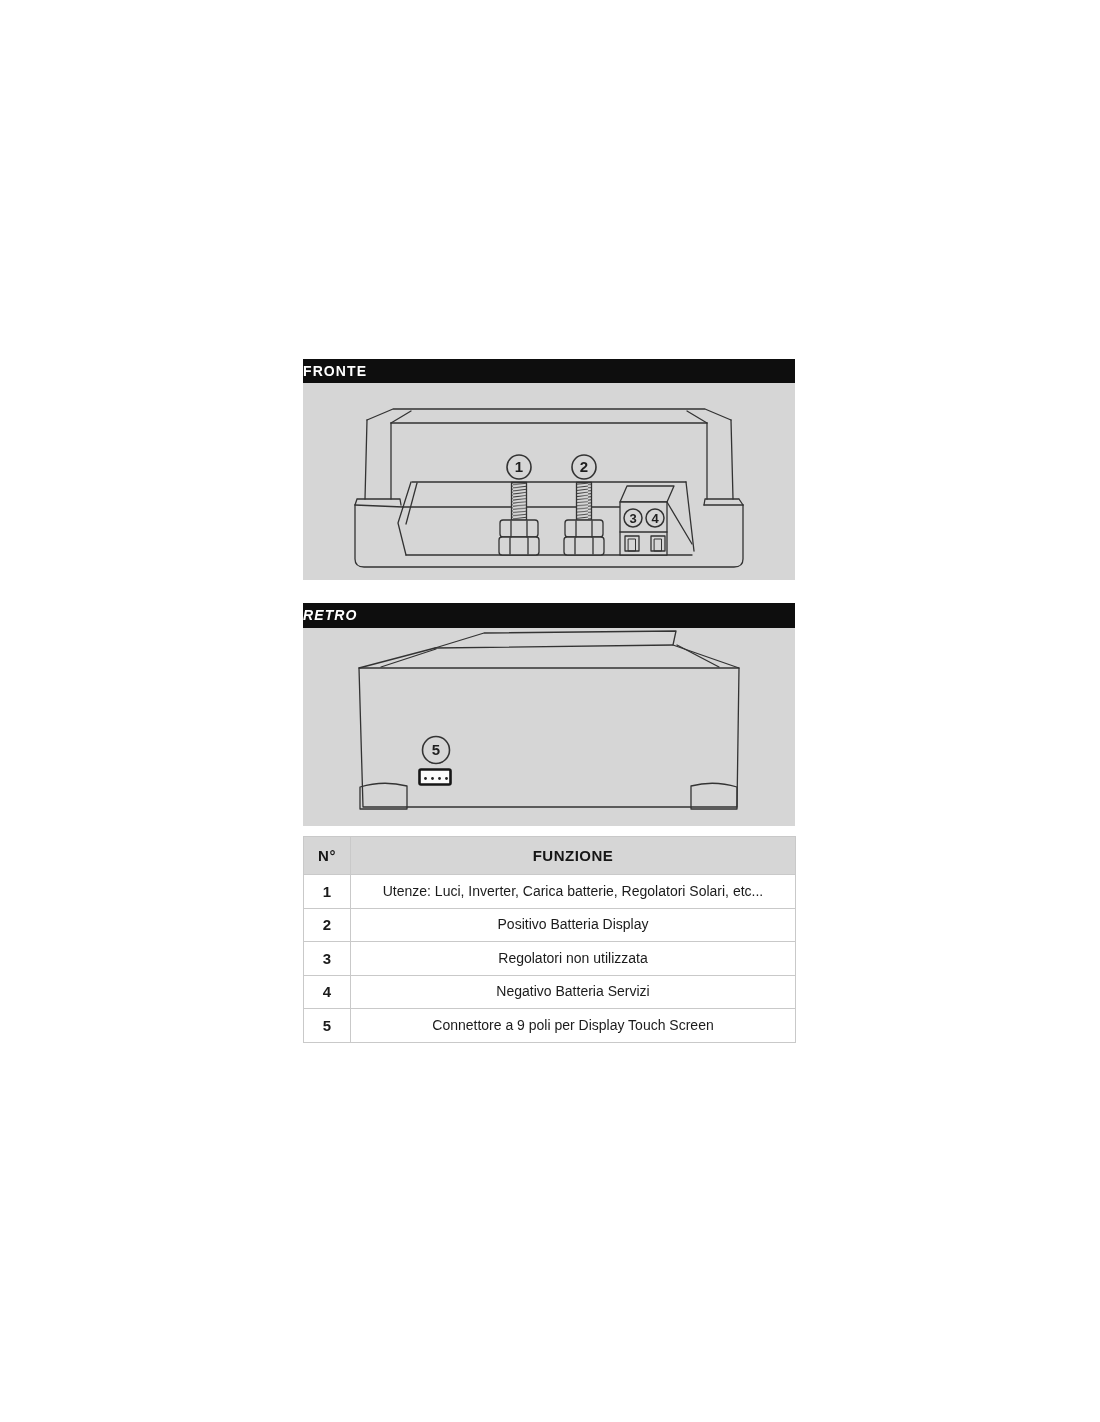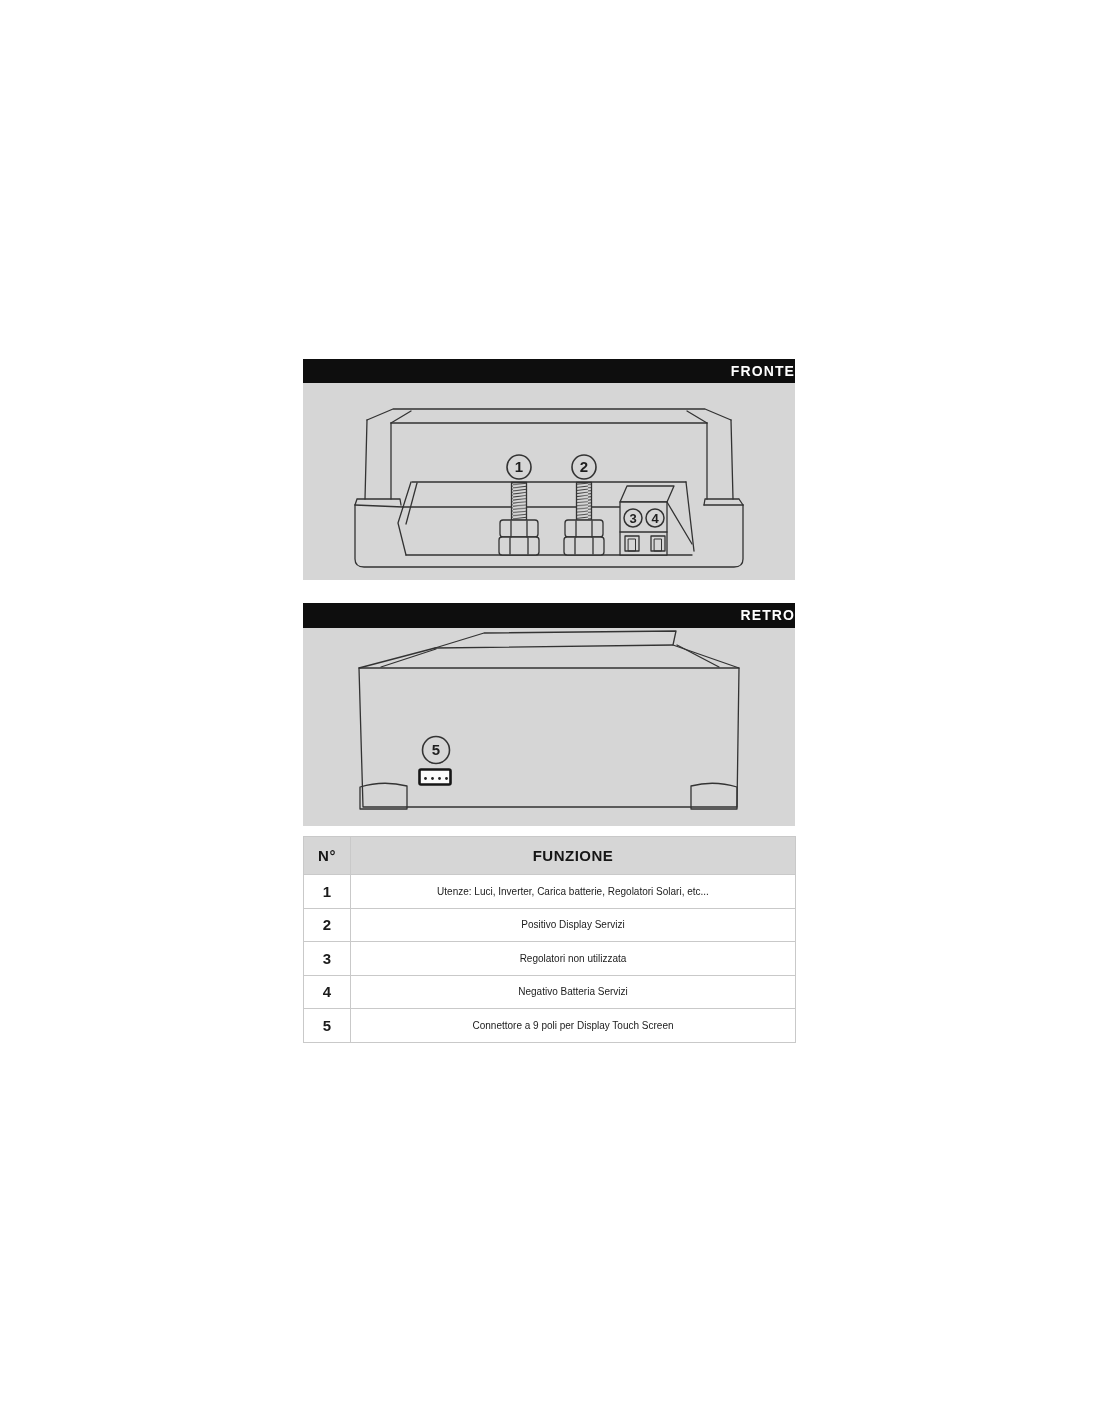--- a/index.html
+++ b/index.html
@@ -9,24 +9,24 @@
     font-family:"Liberation Sans", sans-serif;
     color:#1b1b1b;
     position:relative;
   }
   .content {
     position:absolute; left:303px; top:359px; width:492px;
   }
   .section-bar {
     background:#0e0e0e; color:#ffffff;
     font-weight:700; font-size:14px; letter-spacing:1.1px;
-    text-align:right;
+    text-align:left;
   }
   .section-bar.fronte { height:24px; line-height:24px; }
-  .section-bar.retro  { height:25px; line-height:25px; margin-top:23px; }
+  .section-bar.retro  { height:25px; line-height:25px; margin-top:23px;font-style:italic; }
   .panel {
     background:#d6d6d6; overflow:hidden;
   }
   .panel.fronte { height:197px; }
   .panel.retro  { height:198px; }
   .panel svg { display:block; }
 
   table.funzioni {
     margin-top:10px;
     width:492px;
@@ -41,21 +41,21 @@
     vertical-align:middle;
   }
   table.funzioni th {
     background:#d6d6d6;
     font-size:15px; font-weight:700; letter-spacing:0.5px;
     padding:10px 4px;
     color:#161616;
   }
   table.funzioni td {
     background:#ffffff;
-    font-size:10px;
+    font-size:14px;
     line-height:19.5px;
     padding:6.5px 15px;
   }
   table.funzioni td.num {
     font-weight:700; font-size:15px; padding:6.5px 2px;
   }
   svg text.lbl {
     font-family:"Liberation Sans", sans-serif;
     font-weight:700;
     fill:#1f1f1f;
@@ -176,21 +176,21 @@
         <th>FUNZIONE</th>
       </tr>
     </thead>
     <tbody id="table-body">
         <tr>
           <td class="num">1</td>
           <td class="func">Utenze: Luci, Inverter, Carica batterie, Regolatori Solari, etc...</td>
         </tr>
         <tr>
           <td class="num">2</td>
-          <td class="func">Positivo Display Servizi</td>
+          <td class="func">Positivo Batteria Display</td>
         </tr>
         <tr>
           <td class="num">3</td>
           <td class="func">Regolatori non utilizzata</td>
         </tr>
         <tr>
           <td class="num">4</td>
           <td class="func">Negativo Batteria Servizi</td>
         </tr>
         <tr>

